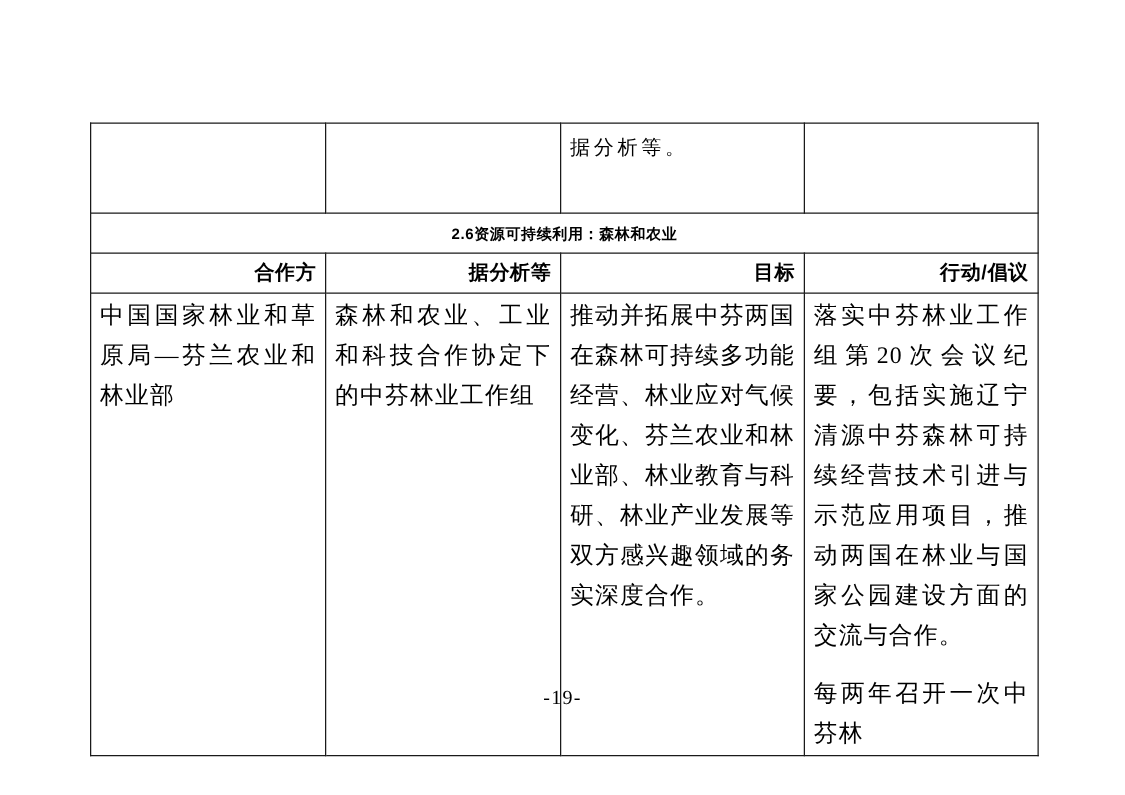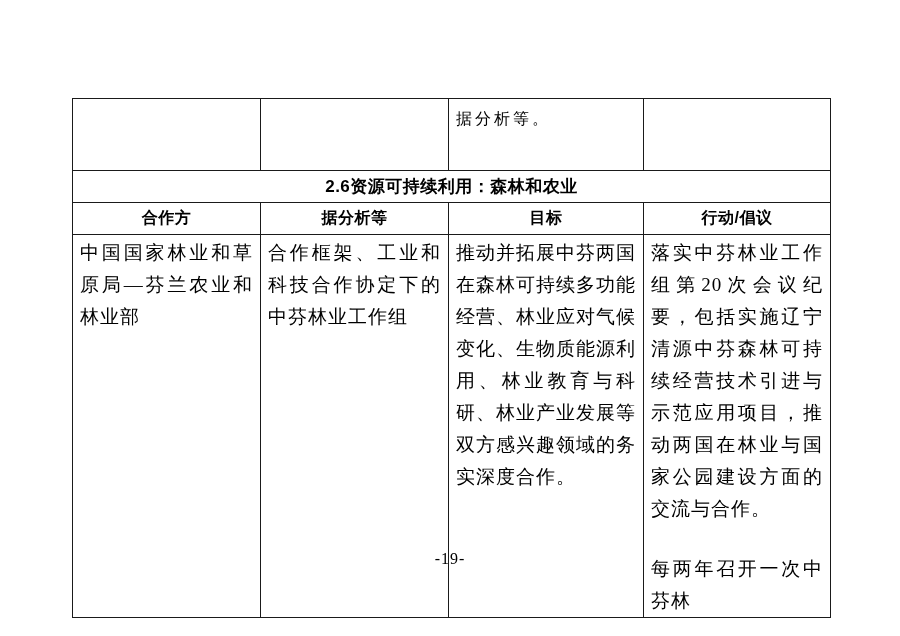--- a/index.html
+++ b/index.html
@@ -41,49 +41,49 @@
   }
 
   
   tr.row-section { height: 32px; }
   tr.row-section td {
     text-align: center;
     vertical-align: middle;
     padding: 0;
     font-family: "Liberation Sans", "DejaVu Sans", sans-serif;
     font-weight: 700;
-    font-size: 17px;
+    font-size: 12px;
     line-height: 30px;
     letter-spacing: 0.5px;
   }
 
   
   tr.row-head { height: 32px; }
   tr.row-head th {
     font-family: "Liberation Sans", "DejaVu Sans", sans-serif;
     font-weight: 700;
     font-size: 16px;
-    text-align: center;
+    text-align: right;
     vertical-align: middle;
     padding: 0 7px;
     letter-spacing: 0.5px;
   }
 
   
   tr.row-data { height: 289px; }
   tr.row-data td {
     padding: 2px 7px 0 7px;
     font-size: 19px;
     line-height: 32px;
     letter-spacing: 1px;
     text-align: justify;
     text-justify: inter-character;
   }
   tr.row-data td p { margin: 0; }
-  tr.row-data td p.p-gap { margin-top: 28px; }
+  tr.row-data td p.p-gap { margin-top: 15px; }
 
   .page-number {
     position: absolute;
     top: 550px;
     left: 0;
     width: 900px;
     text-align: center;
     font-size: 16px;
     letter-spacing: 1px;
   }
@@ -118,24 +118,24 @@
     <th>据分析等</th>
     <th>目标</th>
     <th>行动/倡议</th>
   </tr>
 
   <tr class="row-data">
     <td>
       <p>中国国家林业和草原局—芬兰农业和林业部</p>
     </td>
     <td>
-      <p>合作框架、工业和科技合作协定下的中芬林业工作组</p>
+      <p>森林和农业、工业和科技合作协定下的中芬林业工作组</p>
     </td>
     <td>
-      <p>推动并拓展中芬两国在森林可持续多功能经营、林业应对气候变化、生物质能源利用、林业教育与科研、林业产业发展等双方感兴趣领域的务实深度合作。</p>
+      <p>推动并拓展中芬两国在森林可持续多功能经营、林业应对气候变化、芬兰农业和林业部、林业教育与科研、林业产业发展等双方感兴趣领域的务实深度合作。</p>
     </td>
     <td>
       <p>落实中芬林业工作组第20次会议纪要，包括实施辽宁清源中芬森林可持续经营技术引进与示范应用项目，推动两国在林业与国家公园建设方面的交流与合作。</p>
       <p class="p-gap">每两年召开一次中芬林</p>
     </td>
   </tr>
 </tbody>
   </table>
 
 <div class="page-number">-19-</div>

